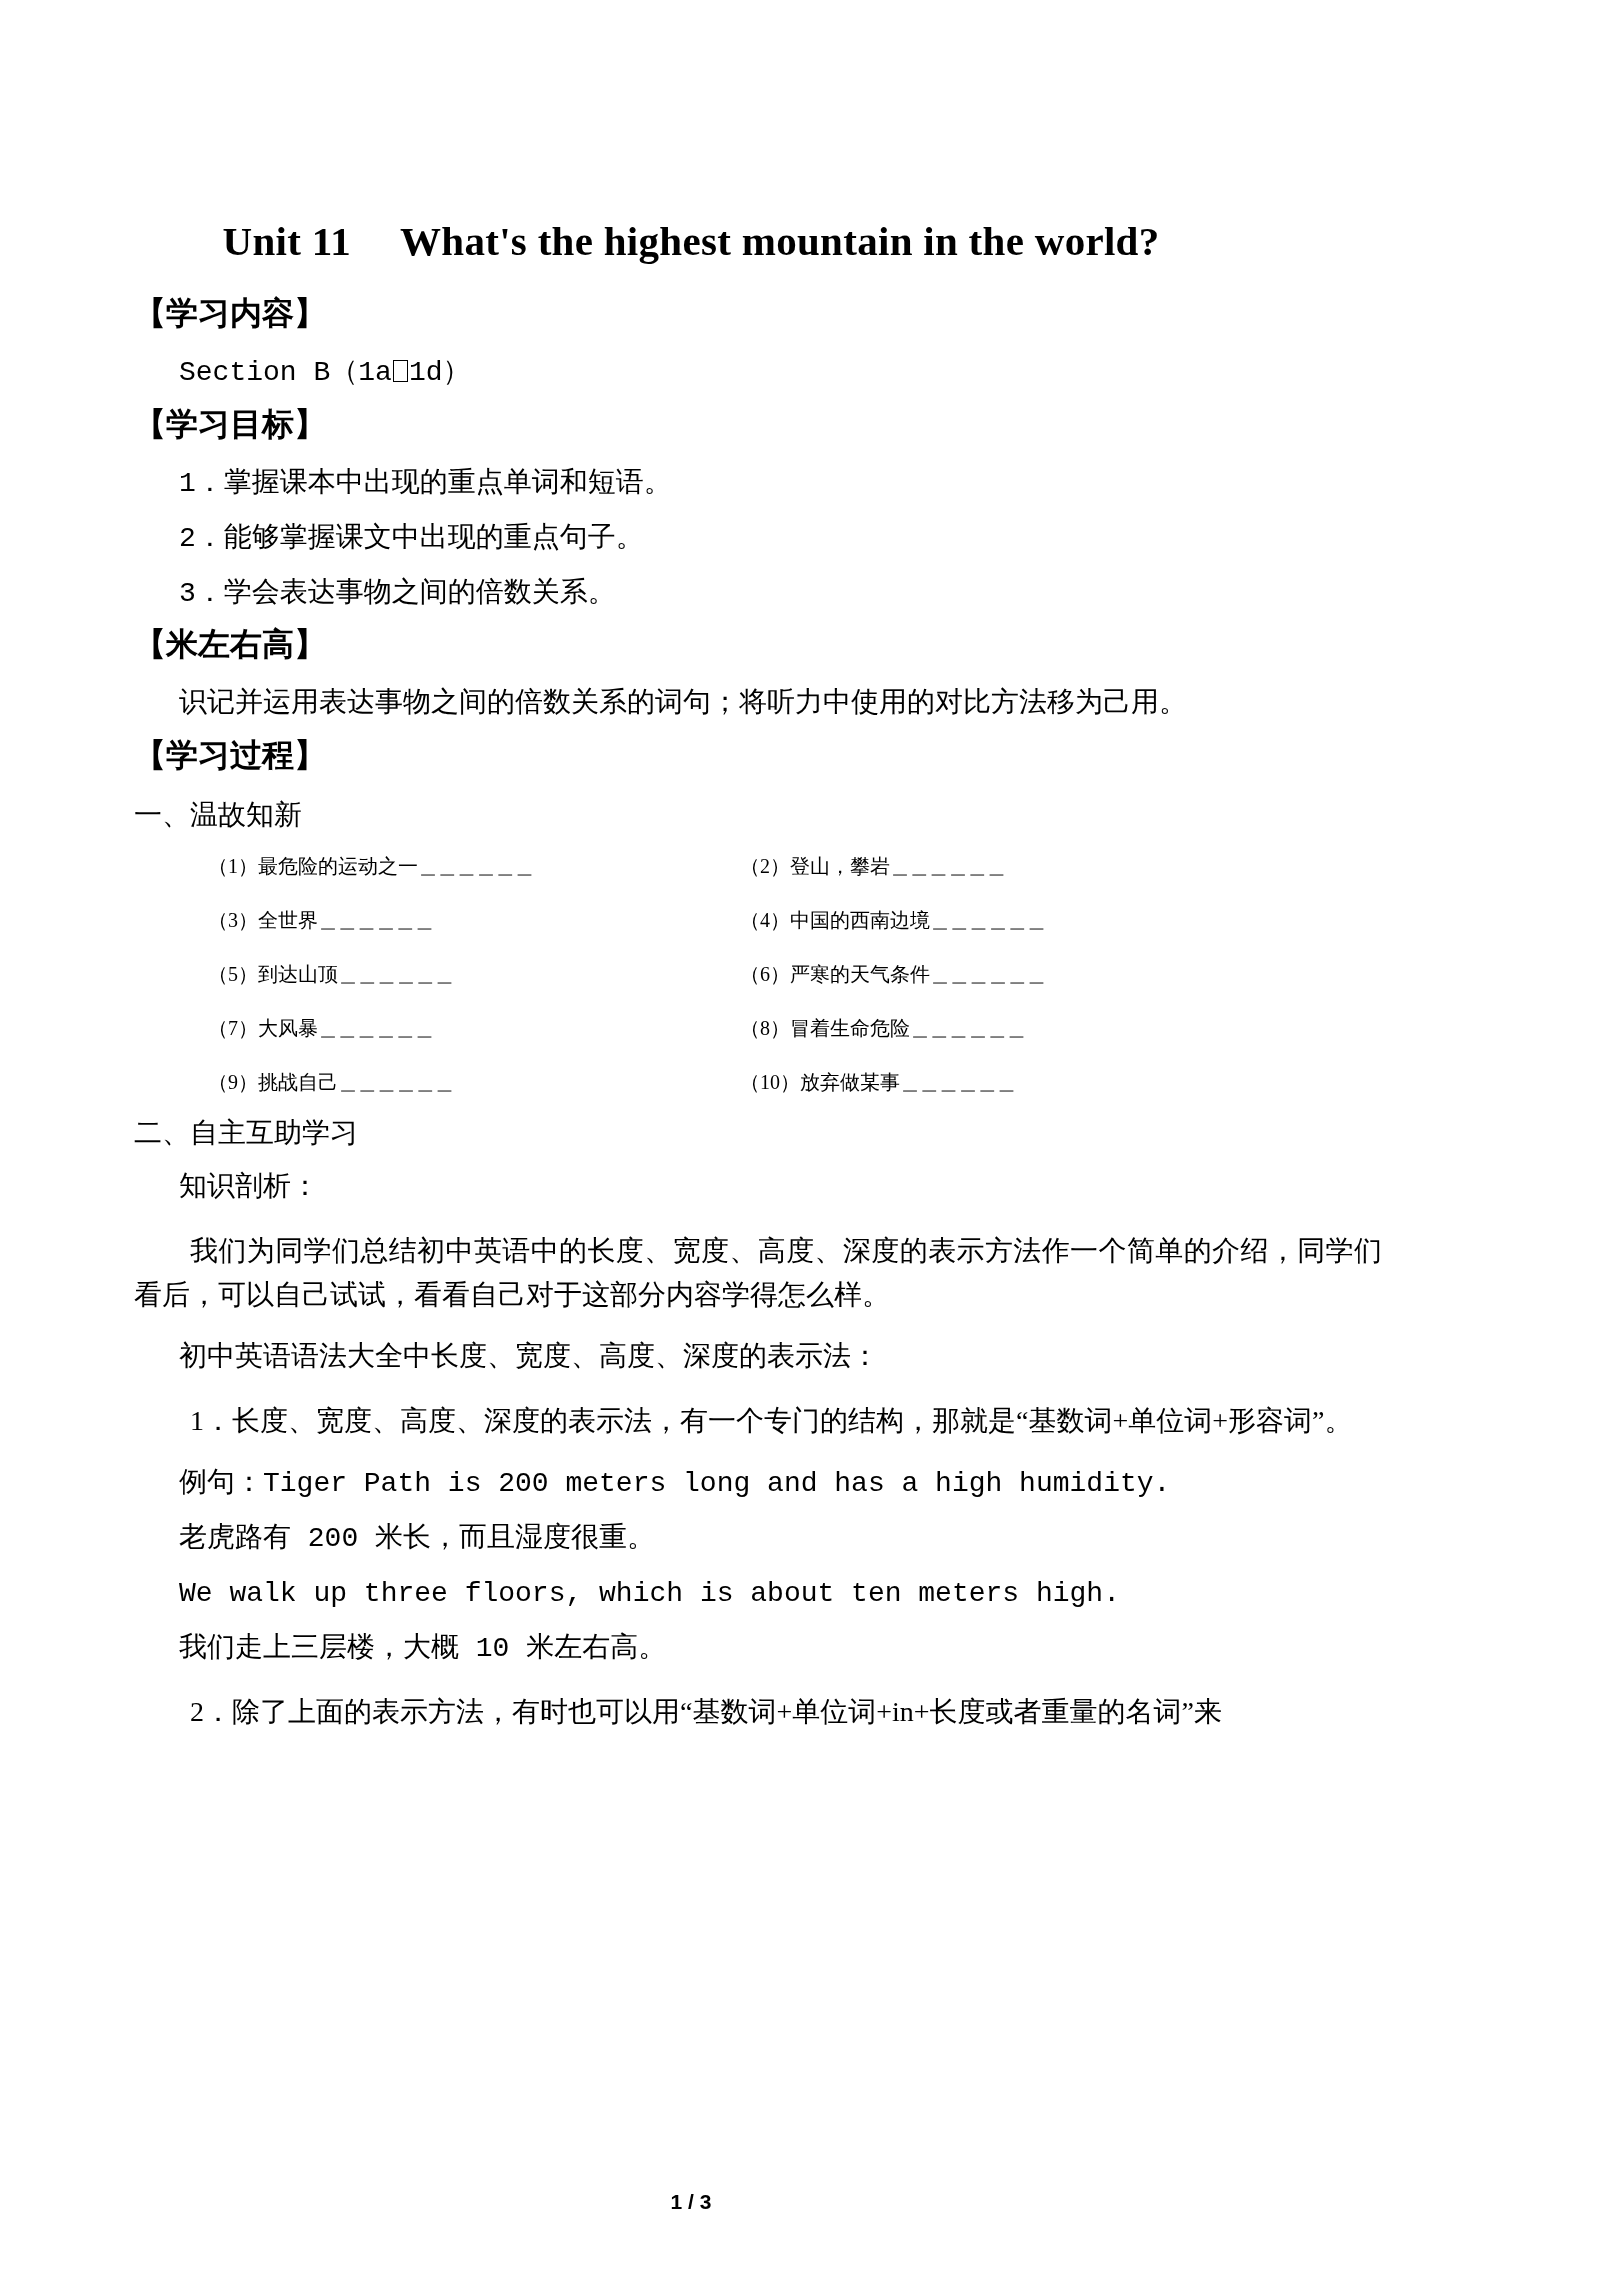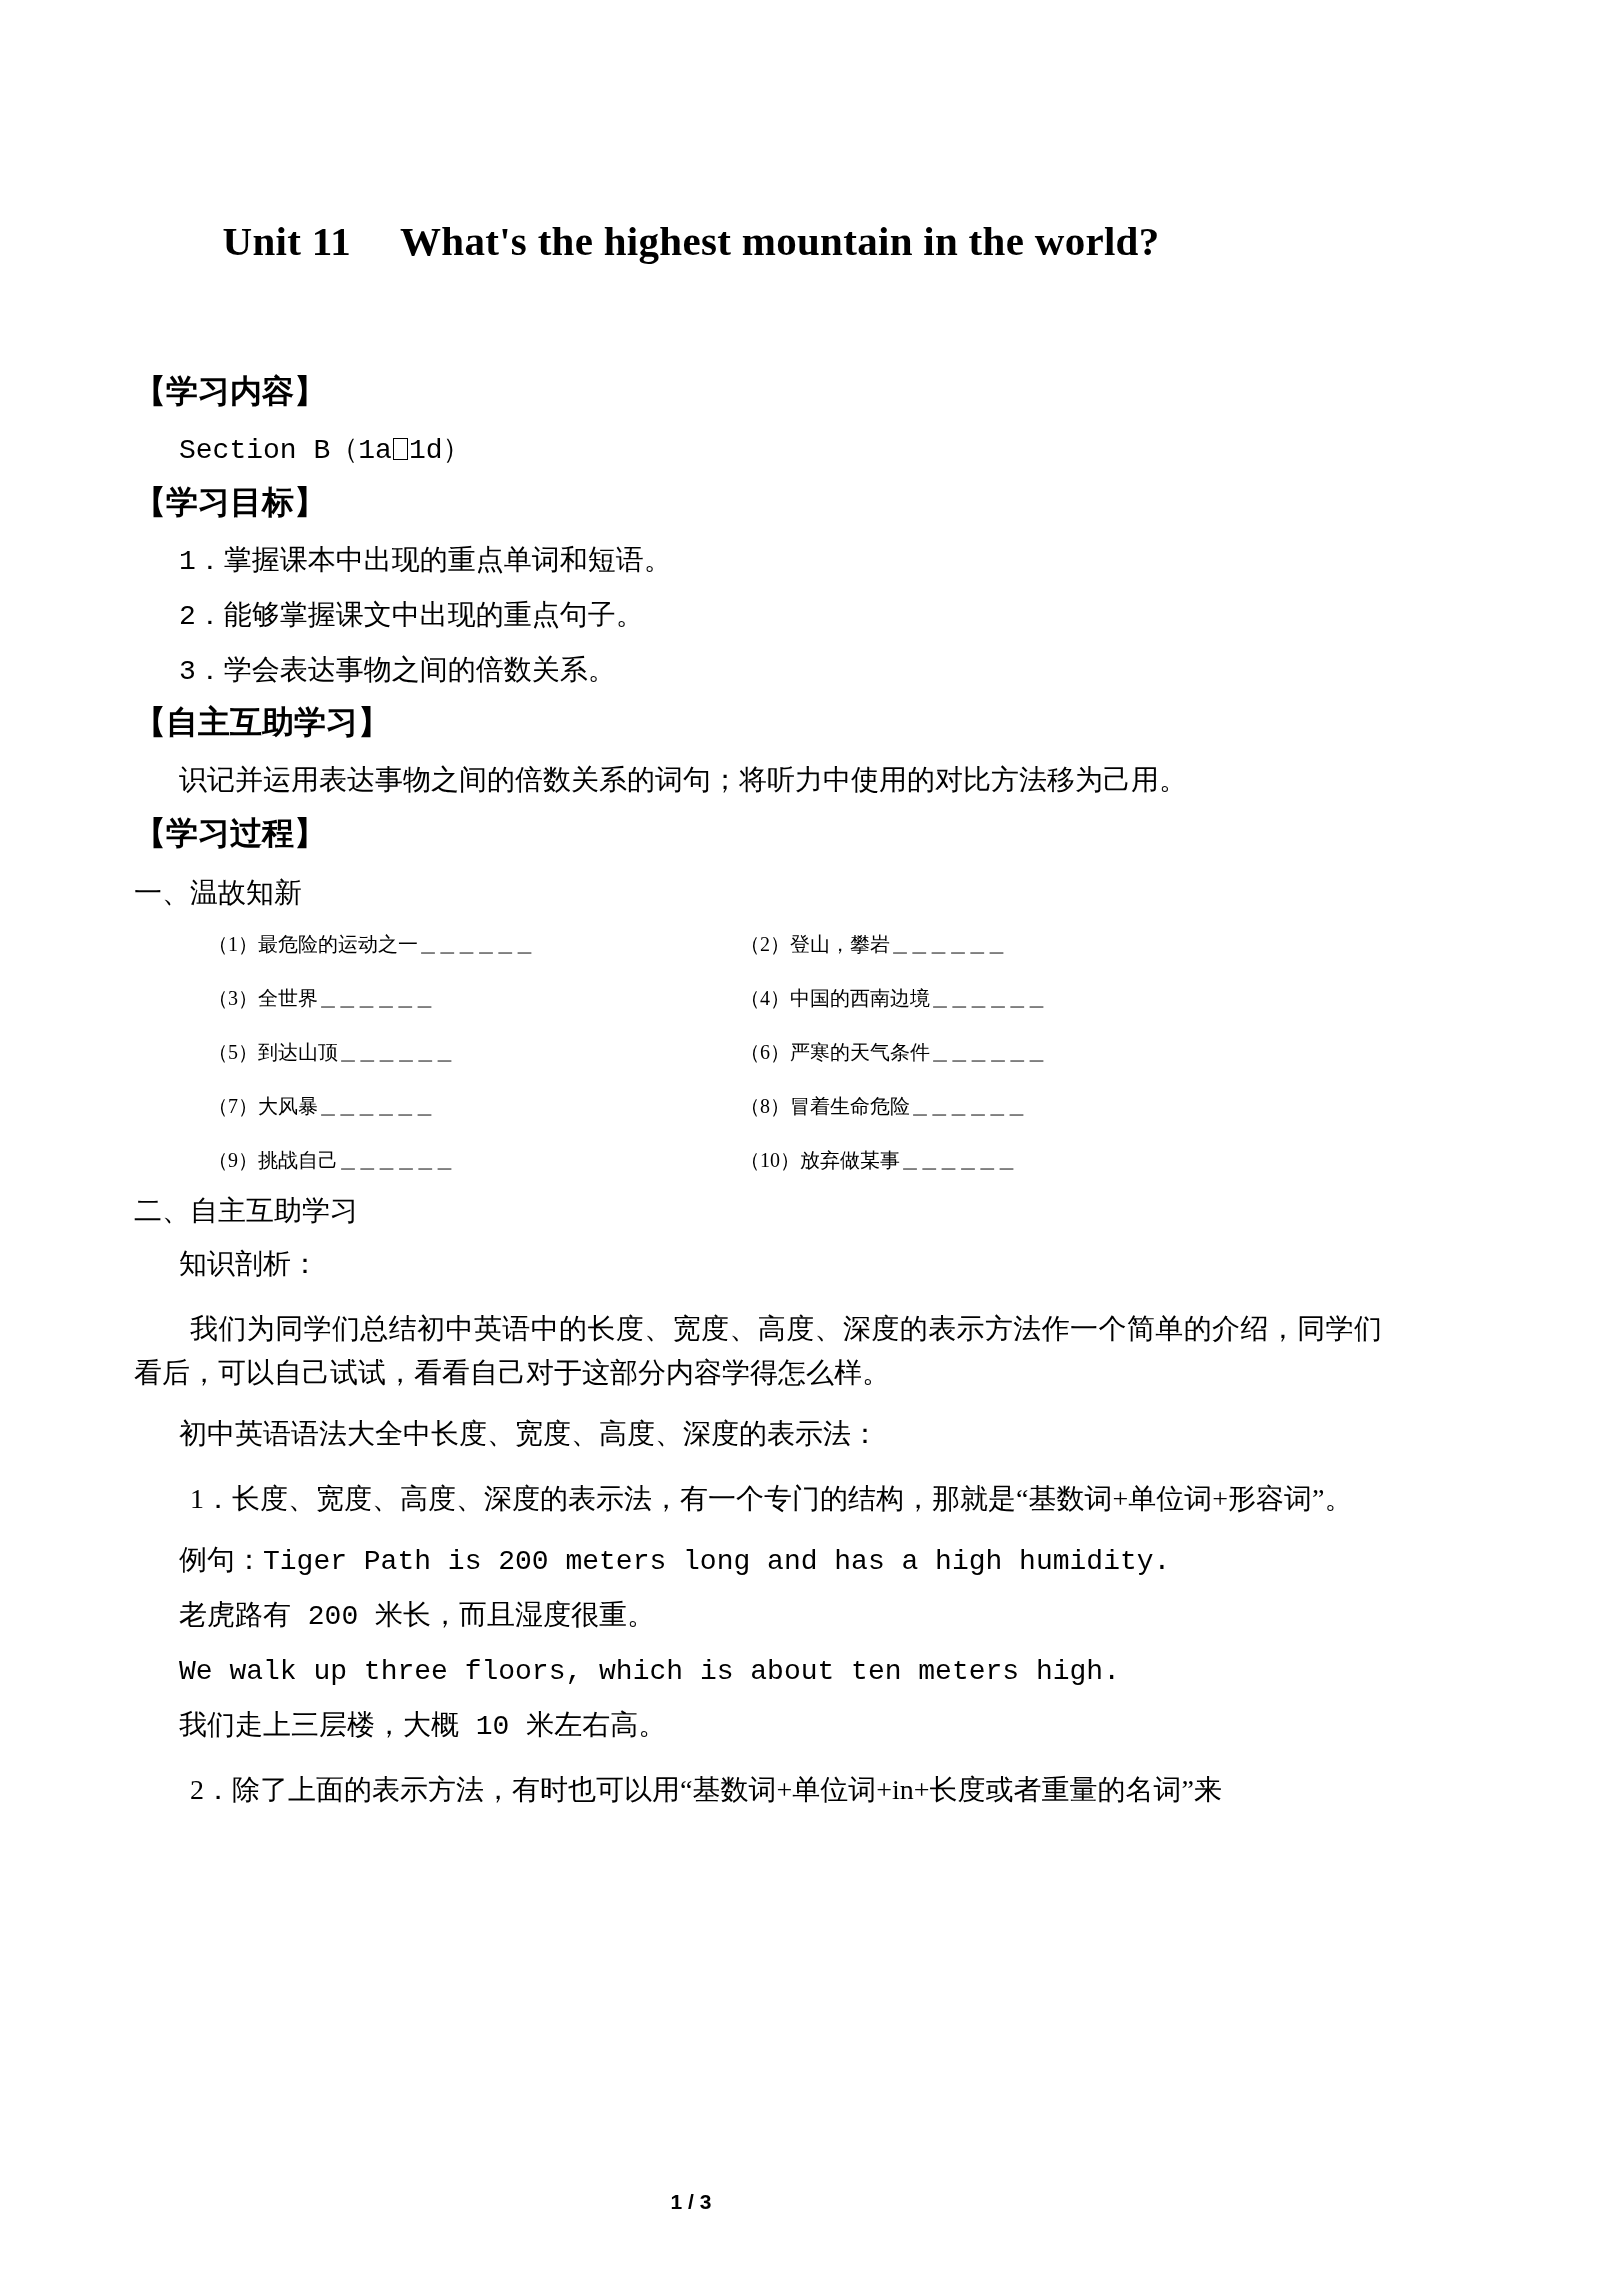--- a/index.html
+++ b/index.html
@@ -28,21 +28,21 @@
     padding-top: 217px;
     font-family: "Liberation Serif", "DejaVu Serif", serif;
   }
   .doc-title .gap {
     display: inline-block;
     width: 49px;
   }
 
   .body-area {
     padding-left: 134px;
-    margin-top: 110px;
+    margin-top: 32px;
   }
 
   .sec-head {
     font-size: 32px;
     font-weight: bold;
     line-height: 1.0;
     margin: 0;
     padding: 0;
     font-family: "Liberation Serif", "DejaVu Serif", serif;
   }
@@ -124,21 +124,21 @@
 
     <div class="sec-head">【学习目标】</div>
     <div class="sp-after-head"></div>
     <div class="line indent-1">1．掌握课本中出现的重点单词和短语。</div>
     <div class="gap-after"></div>
     <div class="line indent-1">2．能够掌握课文中出现的重点句子。</div>
     <div class="gap-after"></div>
     <div class="line indent-1">3．学会表达事物之间的倍数关系。</div>
     <div class="sp-sm"></div>
 
-    <div class="sec-head">【自主互助学习】</div>
+    <div class="sec-head">【米左右高】</div>
     <div class="sp-after-head"></div>
     <div class="line indent-1">识记并运用表达事物之间的倍数关系的词句；将听力中使用的对比方法移为己用。</div>
     <div class="sp-sm"></div>
 
     <div class="sec-head">【学习过程】</div>
     <div class="sp-after-head"></div>
 
     <div class="line">一、温故知新</div>
     <div class="gap-after"></div>
 

